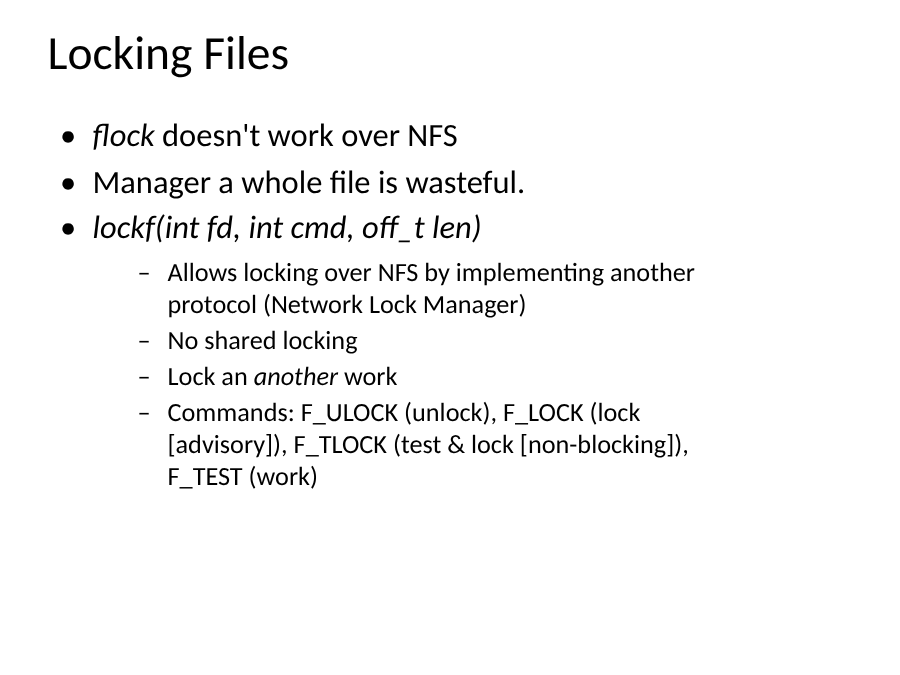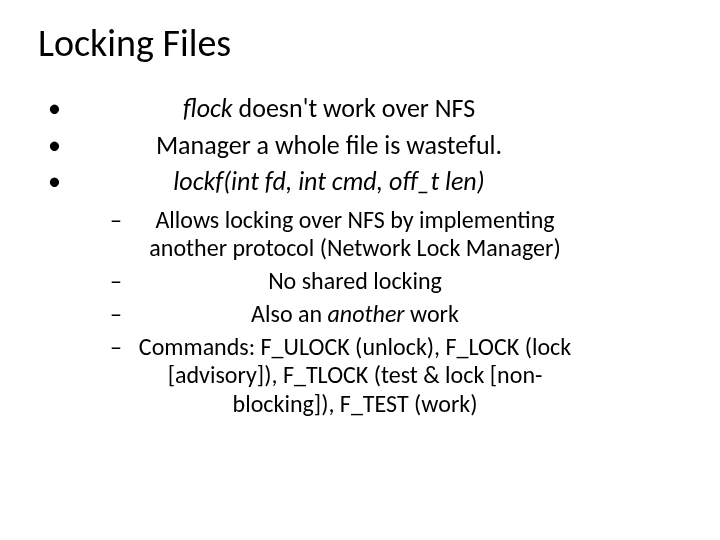--- a/index.html
+++ b/index.html
@@ -21,38 +21,37 @@
     font-size: 38px;
     font-weight: 400;
     margin: 0 0 26px 0;
   }
   ul.bullets {
     list-style: none;
     margin: 0;
     padding: 0 0 0 10px;
     font-size: 26px;
     line-height: 1.25;
-    text-align: center;
   }
   ul.bullets > li {
     position: relative;
     padding-left: 26px;
     margin: 0 0 4px 0;
   }
   ul.bullets > li::before {
     content: "•";
     position: absolute;
     left: 0;
     top: 0;
   }
   ul.subbullets {
     list-style: none;
     margin: 8px 0 0 0;
     padding: 0 8px 0 36px;
-    font-size: 24px;
+    font-size: 21px;
     line-height: 1.2;
   }
   ul.subbullets > li {
     position: relative;
     padding-left: 24px;
     margin: 0 0 4px 0;
   }
   ul.subbullets > li::before {
     content: "–";
     position: absolute;
@@ -78,21 +77,21 @@
       <span class="it">lockf(int fd, int cmd, off_t len)</span>
 
       <ul class="subbullets">
         <li>
           <span> Allows locking over NFS by implementing another protocol (</span><span>Network Lock Manager</span><span>)</span>
         </li>
         <li>
           <span>No shared locking</span>
         </li>
         <li>
-          <span>Also an </span><span class="it">another</span><span> work</span>
+          <span>Lock an </span><span class="it">another</span><span> work</span>
         </li>
         <li>
           <span>Commands: F_ULOCK </span><span>(unlock)</span><span>, F_LOCK </span><span>(lock [advisory])</span><span>, F_TLOCK </span><span>(test &amp; lock [non-blocking])</span><span>, F_TEST </span><span>(work)</span>
         </li>
       </ul>
     </li>
   </ul>
 </div>
 
 </body></html>

